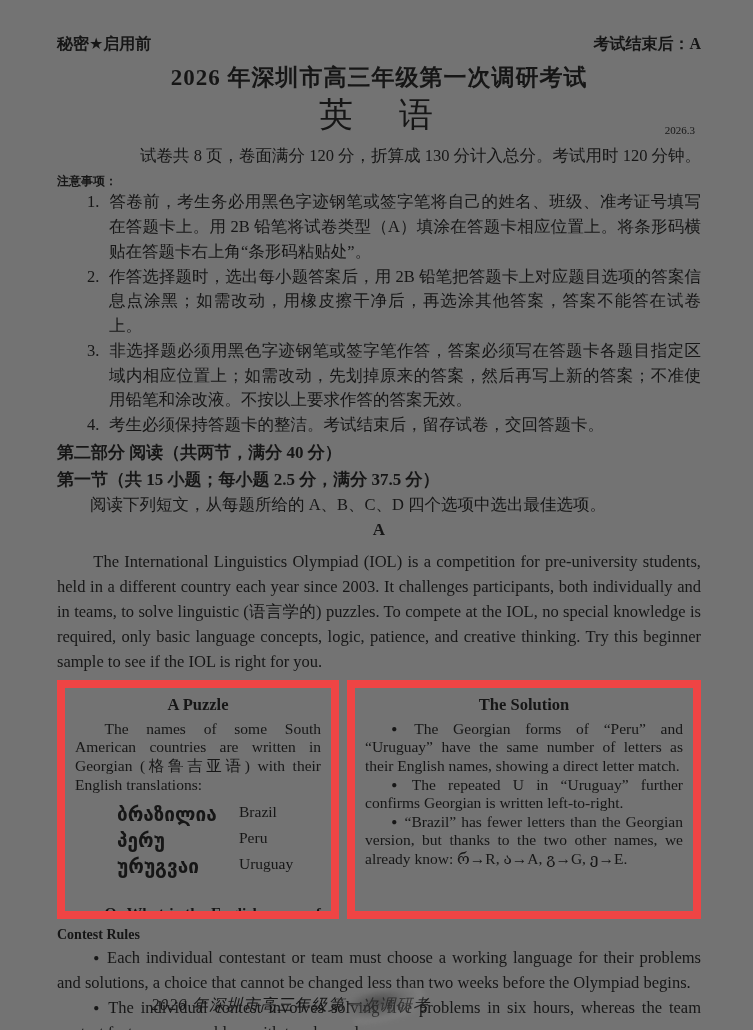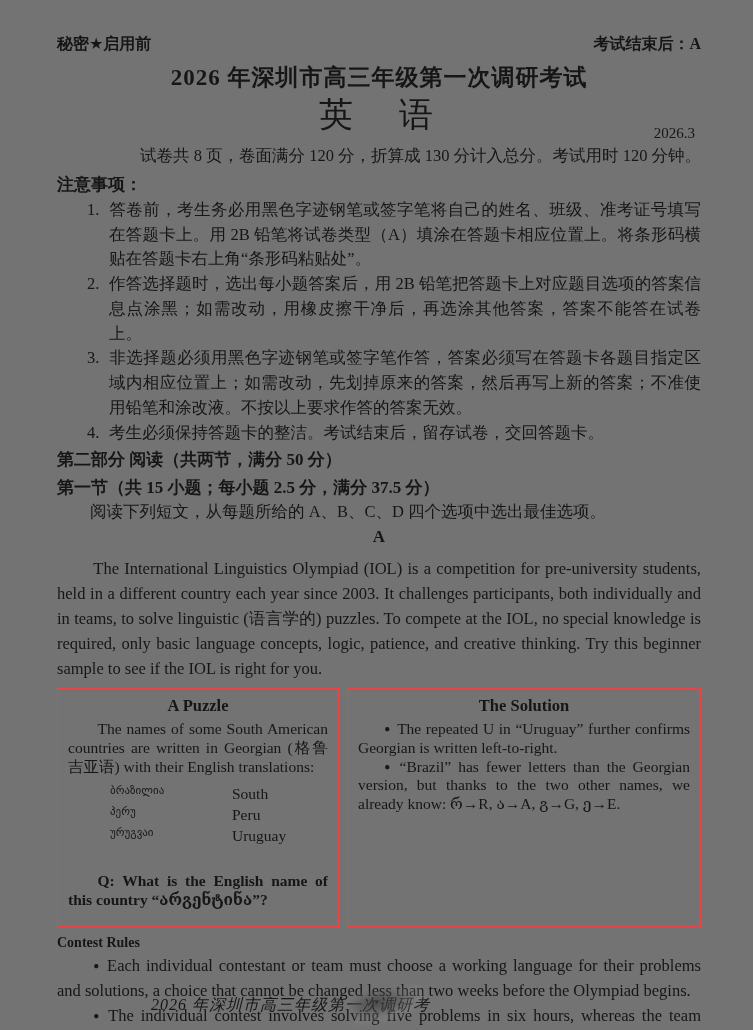--- a/index.html
+++ b/index.html
@@ -12,40 +12,40 @@
     box-sizing:border-box;
     padding:34px 52px 0 57px;
     overflow:hidden;
     font-family:"Liberation Serif","DejaVu Serif","DejaVu Sans",serif;
     font-size:16.5px;
     line-height:1.5;
   }
   .topbar{display:flex;justify-content:space-between;font-weight:bold;font-size:16px;line-height:1.2;}
   .main-title{text-align:center;font-weight:bold;font-size:23px;letter-spacing:1px;margin-top:10px;line-height:1.3;}
   .subject{text-align:center;font-weight:normal;font-size:34px;letter-spacing:6px;line-height:1.25;margin-top:1px;}
-  .exam-date{position:absolute;top:122px;right:58px;font-size:15px;}
+  .exam-date{position:absolute;top:122px;right:58px;font-size:11px;}
   .meta-line{margin-top:7px;text-align:right;}
-  .notes-title{font-weight:bold;font-size:17px;margin-top:4px;}
+  .notes-title{font-weight:bold;font-size:12px;margin-top:4px;}
   ol.notes{margin:0 0 0 30px;padding:0;list-style:none;}
   ol.notes li{padding-left:22px;text-indent:-22px;text-align:justify;}
   ol.notes .num{display:inline-block;width:22px;text-indent:0;}
   .sec-heading{font-weight:bold;font-size:17px;margin-top:2px;}
   .instruction{text-indent:2em;}
   .passage-label{text-align:center;font-weight:bold;font-size:17px;margin-top:1px;line-height:1.3;}
   .passage{text-align:justify;text-indent:2.2em;margin-top:8px;line-height:1.52;}
   .boxes{display:flex;gap:8px;margin-top:6px;align-items:stretch;}
-  .box{border:1px solid #ef4444;box-sizing:border-box;height:239px;padding:5px 10px 4px 10px;font-size:15.5px;line-height:1.2;overflow:hidden;}
+  .box{border:8px solid #ef4444;box-sizing:border-box;height:239px;padding:5px 10px 4px 10px;font-size:15.5px;line-height:1.2;overflow:hidden;}
   .box.left{width:282px;flex:none;}
   .box.right{flex:1;}
   .box-title{text-align:center;font-weight:bold;font-size:16.5px;margin:2px 0 5px 0;}
   .box p{margin:0;text-align:justify;}
   .box .indent{text-indent:1.9em;}
   .pairs{margin:8px 0 0 42px;}
   .pair{display:flex;line-height:1.35;}
-  .georgian{width:122px;font-family:"DejaVu Sans","DejaVu Serif",sans-serif;font-size:11px;}
+  .georgian{width:122px;font-family:"DejaVu Sans","DejaVu Serif",sans-serif;font-size:19px;font-weight:bold;}
   .bullet{text-indent:1.7em;margin:0;}
   .dot{font-size:10px;vertical-align:2px;margin-right:6px;}
   .rules-title{font-weight:bold;font-size:14px;margin-top:5px;}
   .rule{text-indent:2.2em;text-align:justify;margin:0;line-height:1.52;}
   .footer{position:absolute;left:151px;top:993px;font-style:italic;font-size:16px;letter-spacing:1px;}
   .curl-shadow{
     position:absolute;left:352px;top:990px;width:74px;height:30px;
     background:radial-gradient(ellipse at 35% 35%, rgba(45,45,45,.6) 0%, rgba(110,110,110,.35) 45%, rgba(180,180,180,.15) 65%, transparent 78%);
     filter:blur(2px);
     transform:rotate(-10deg);
@@ -68,51 +68,52 @@
   <div class="meta-line">试卷共 8 页，卷面满分 120 分，折算成 130 分计入总分。考试用时 120 分钟。</div>
 
   <div class="notes-title">注意事项：</div>
   <ol class="notes">
     <li><span class="num">1.</span><span>答卷前，考生务必用黑色字迹钢笔或签字笔将自己的姓名、班级、准考证号填写在答题卡上。用 2B 铅笔将试卷类型（A）填涂在答题卡相应位置上。将条形码横贴在答题卡右上角“条形码粘贴处”。</span></li>
     <li><span class="num">2.</span><span>作答选择题时，选出每小题答案后，用 2B 铅笔把答题卡上对应题目选项的答案信息点涂黑；如需改动，用橡皮擦干净后，再选涂其他答案，答案不能答在试卷上。</span></li>
     <li><span class="num">3.</span><span>非选择题必须用黑色字迹钢笔或签字笔作答，答案必须写在答题卡各题目指定区域内相应位置上；如需改动，先划掉原来的答案，然后再写上新的答案；不准使用铅笔和涂改液。不按以上要求作答的答案无效。</span></li>
     <li><span class="num">4.</span><span>考生必须保持答题卡的整洁。考试结束后，留存试卷，交回答题卡。</span></li>
   </ol>
 
-  <div class="sec-heading">第二部分 阅读（共两节，满分 50 分）</div>
+  <div class="sec-heading">第二部分 阅读（共两节，满分 40 分）</div>
   <div class="sec-heading">第一节（共 15 小题；每小题 2.5 分，满分 37.5 分）</div>
   <div class="instruction">阅读下列短文，从每题所给的 A、B、C、D 四个选项中选出最佳选项。</div>
 
   <div class="passage-label">A</div>
   <div class="passage">The International Linguistics Olympiad (IOL) is a competition for pre-university students, held in a different country each year since 2003. It challenges participants, both individually and in teams, to solve linguistic (语言学的) puzzles. To compete at the IOL, no special knowledge is required, only basic language concepts, logic, patience, and creative thinking. Try this beginner sample to see if the IOL is right for you.</div>
 
   <div class="boxes">
 
     <div class="box left">
       <div class="box-title">A Puzzle</div>
       <p class="indent">The names of some South American countries are written in Georgian (格鲁吉亚语) with their English translations:</p>
       <div class="pairs">
         <div class="pair">
           <span class="georgian">ბრაზილია</span>
-          <span>South</span>
+          <span>Brazil</span>
         </div>
         <div class="pair">
           <span class="georgian">პერუ</span>
           <span>Peru</span>
         </div>
         <div class="pair">
           <span class="georgian">ურუგვაი</span>
           <span>Uruguay</span>
         </div>
       </div>
       <p class="indent" style="margin-top:25px;font-weight:bold;"><b>Q:</b><span> What is the English name of this country “არგენტინა”?</span></p>
     </div>
 
     <div class="box right">
       <div class="box-title">The Solution</div>
+      <p class="bullet"><span class="dot">●</span><span>The Georgian forms of “Peru” and “Uruguay” have the same number of letters as their English names, showing a direct letter match.</span></p>
       <p class="bullet"><span class="dot">●</span><span>The repeated U in “Uruguay” further confirms Georgian is written left-to-right.</span></p>
       <p class="bullet"><span class="dot">●</span><span>“Brazil” has fewer letters than the Georgian version, but thanks to the two other names, we already know: რ→R, ა→A, გ→G, ე→E.</span></p>
     </div>
 
   </div>
 
   <div class="rules-title">Contest Rules</div>
   <p class="rule"><span class="dot">●</span><span>Each individual contestant or team must choose a working language for their problems and solutions, a choice that cannot be changed less than two weeks before the Olympiad begins.</span></p>
   <p class="rule"><span class="dot">●</span><span>The individual contest involves solving five problems in six hours, whereas the team contest features one problem with two hours less.</span></p>
 

